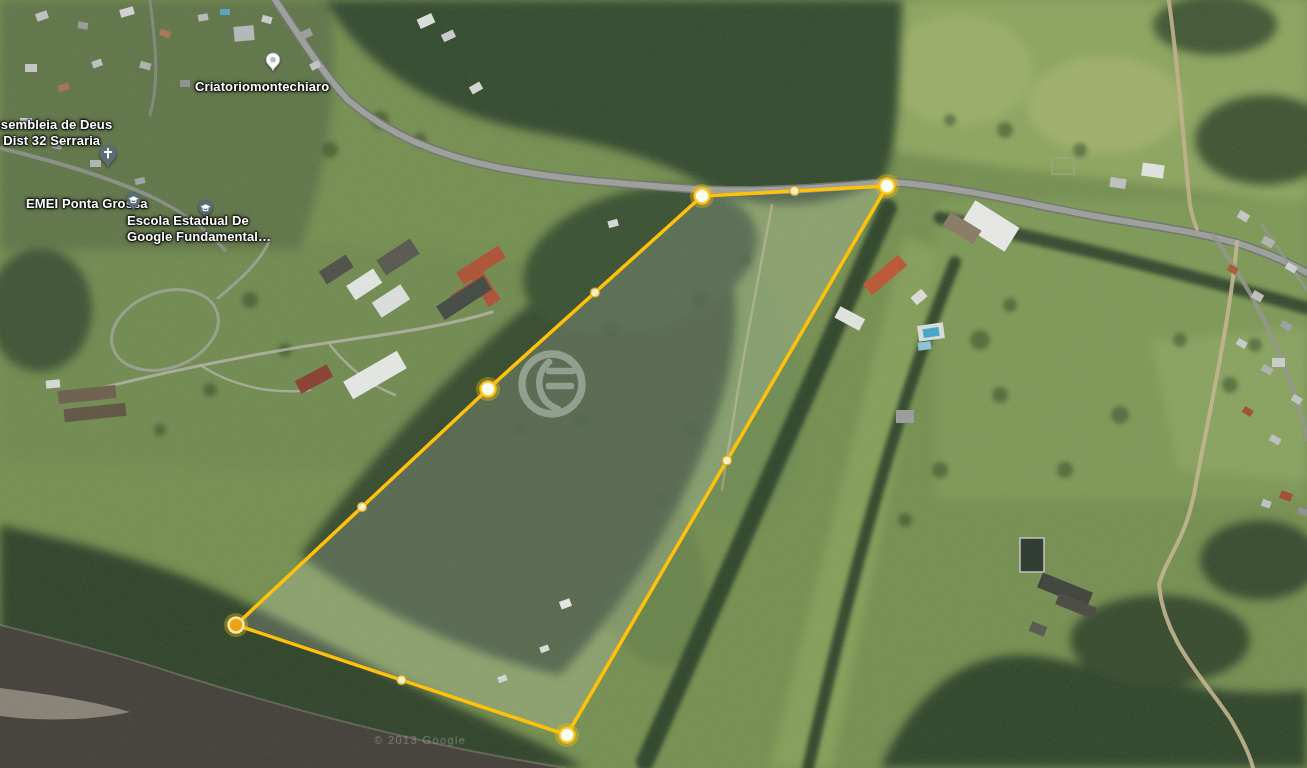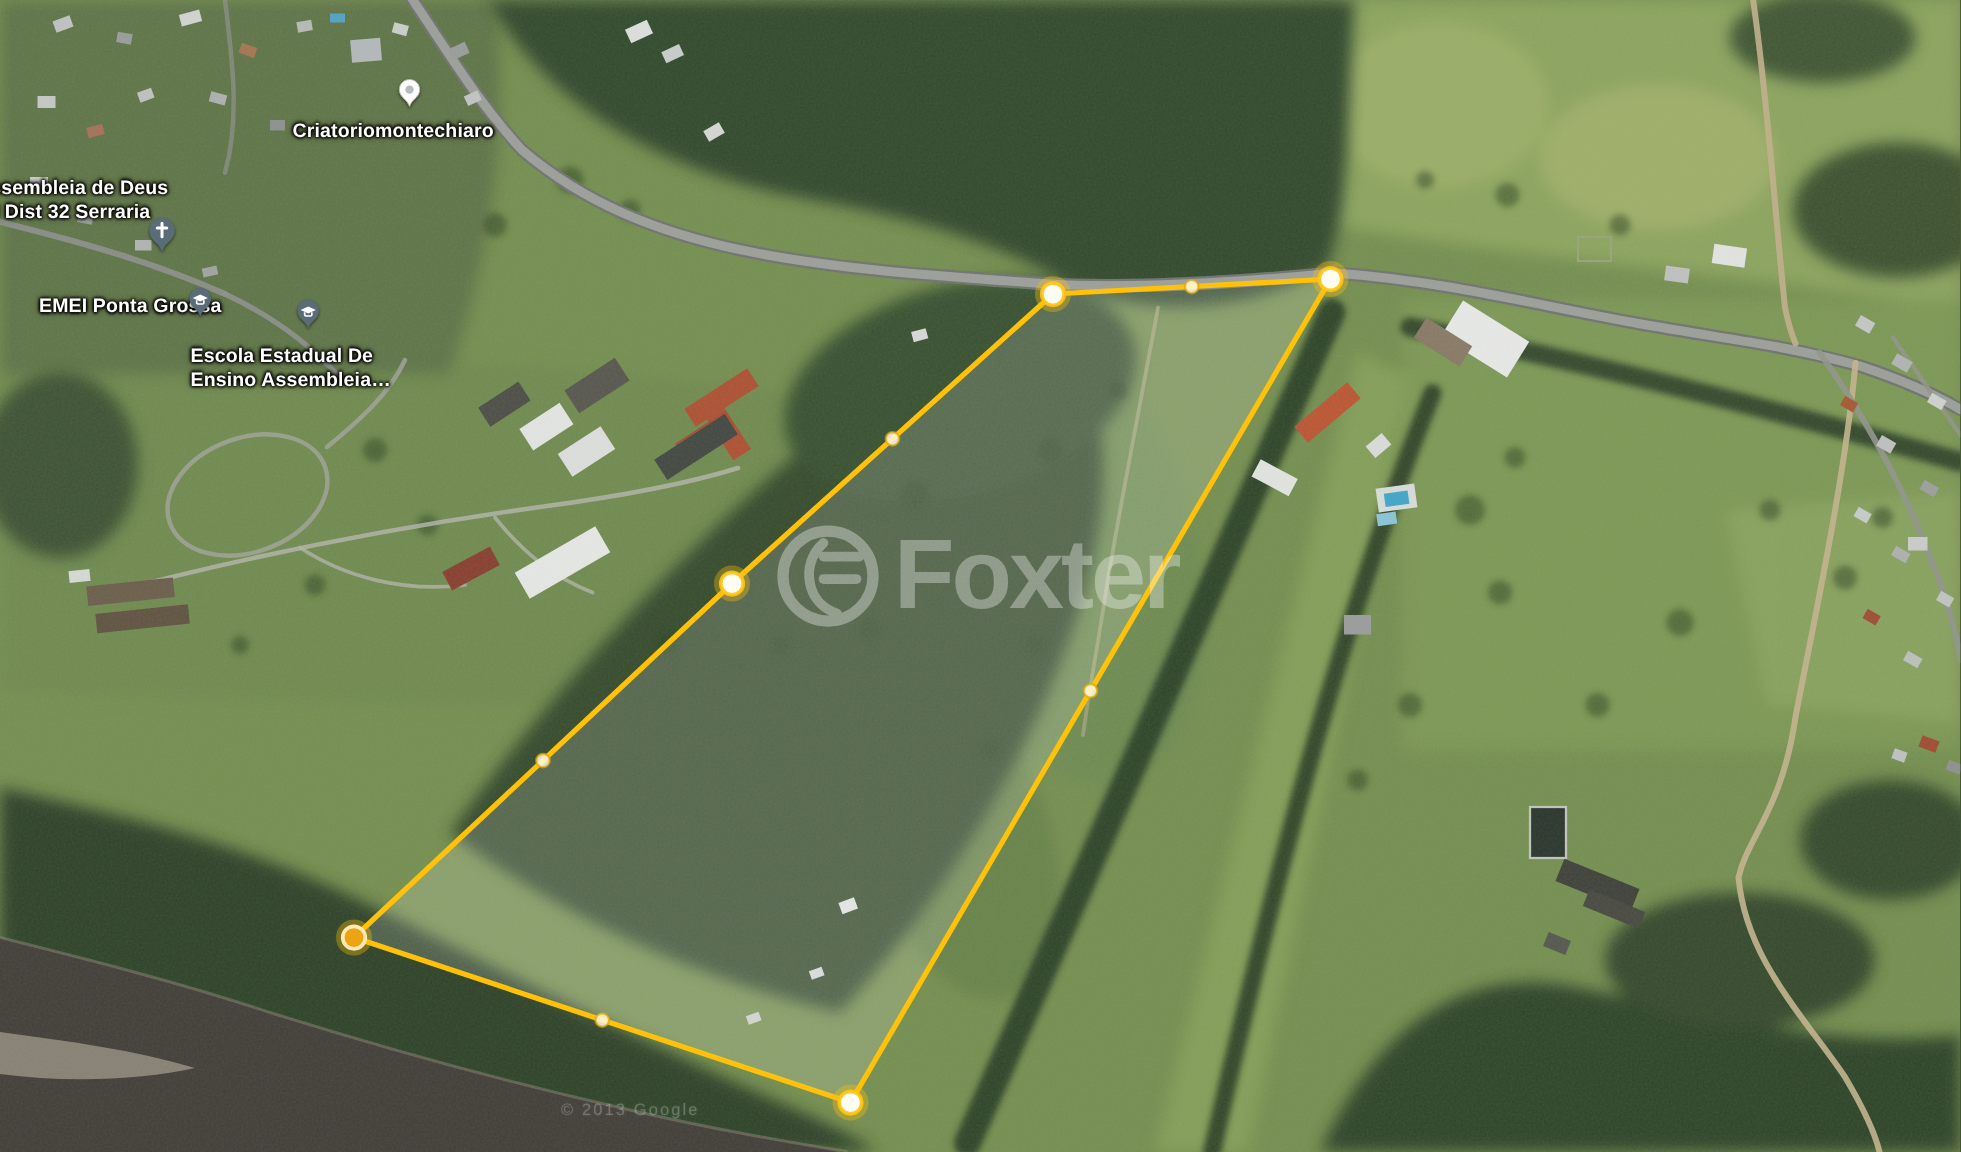--- a/index.html
+++ b/index.html
@@ -237,21 +237,20 @@
     <g stroke-width="2.5" fill="#FFFEF2" stroke="rgba(255,196,20,0.9)">
       <circle cx="702" cy="196" r="7.5"></circle>
       <circle cx="887" cy="186" r="7.5"></circle>
       <circle cx="567" cy="735" r="7.5"></circle>
       <circle cx="488" cy="389" r="7.5"></circle>
     </g>
     <circle cx="236" cy="625" r="7.5" stroke-width="2.5" fill="#ECA414" stroke="#FFE9B0"></circle>
   </g>
 </svg>
 
-<div class="watermark-text">Foxter</div>
 
 <div class="credit">© 2013 Google</div>
 
 <div class="poi" style="left:-16px;top:117px;width:140px;">
   <div>Assembleia de Deus</div>
   <div>Igl Dist 32 Serraria</div>
 </div>
 
 <div class="pin" style="left:98px;top:144px;width:20px;height:25px;">
   <svg viewBox="0 0 24 30">
@@ -271,23 +270,23 @@
 </div>
 
 <div class="pin" style="left:197px;top:199px;width:17px;height:21px;">
   <svg viewBox="0 0 24 30">
     <path d="M12 1.5 C6.2 1.5 1.8 6 1.8 11.6 C1.8 15.6 4 18.6 7 21.2 C9.4 23.2 11 25.8 12 28.5 C13 25.8 14.6 23.2 17 21.2 C20 18.6 22.2 15.6 22.2 11.6 C22.2 6 17.8 1.5 12 1.5 Z" fill="#5B6C79"></path>
     <path d="M12 7.6 L19.2 11 L12 14.4 L4.8 11 Z" fill="#fff"></path>
     <path d="M8.6 13 L8.6 15.6 C8.6 17 15.4 17 15.4 15.6 L15.4 13" stroke="#fff" stroke-width="1.6" fill="none"></path>
   </svg>
 </div>
 
-<div class="poi" style="left:127px;top:229px;width:160px;">
+<div class="poi" style="left:127px;top:213px;width:160px;">
   <div>Escola Estadual De</div>
-  <div>Ensino Assembleia…</div>
+  <div>Google Fundamental…</div>
 </div>
 
 <div class="pin" style="left:265px;top:52px;width:16px;height:20px;">
   <svg viewBox="0 0 24 30">
     <path d="M12 1.5 C6.2 1.5 1.8 6 1.8 11.6 C1.8 15.6 4 18.6 7 21.2 C9.4 23.2 11 25.8 12 28.5 C13 25.8 14.6 23.2 17 21.2 C20 18.6 22.2 15.6 22.2 11.6 C22.2 6 17.8 1.5 12 1.5 Z" stroke="#b9b9b9" stroke-width="1" fill="#FCFCFC"></path>
     <circle cx="12" cy="11.6" r="4.2" fill="#b7bbc0"></circle>
   </svg>
 </div>
 
 <div class="poi" style="left:195px;top:79px;width:160px;">Criatoriomontechiaro</div>

